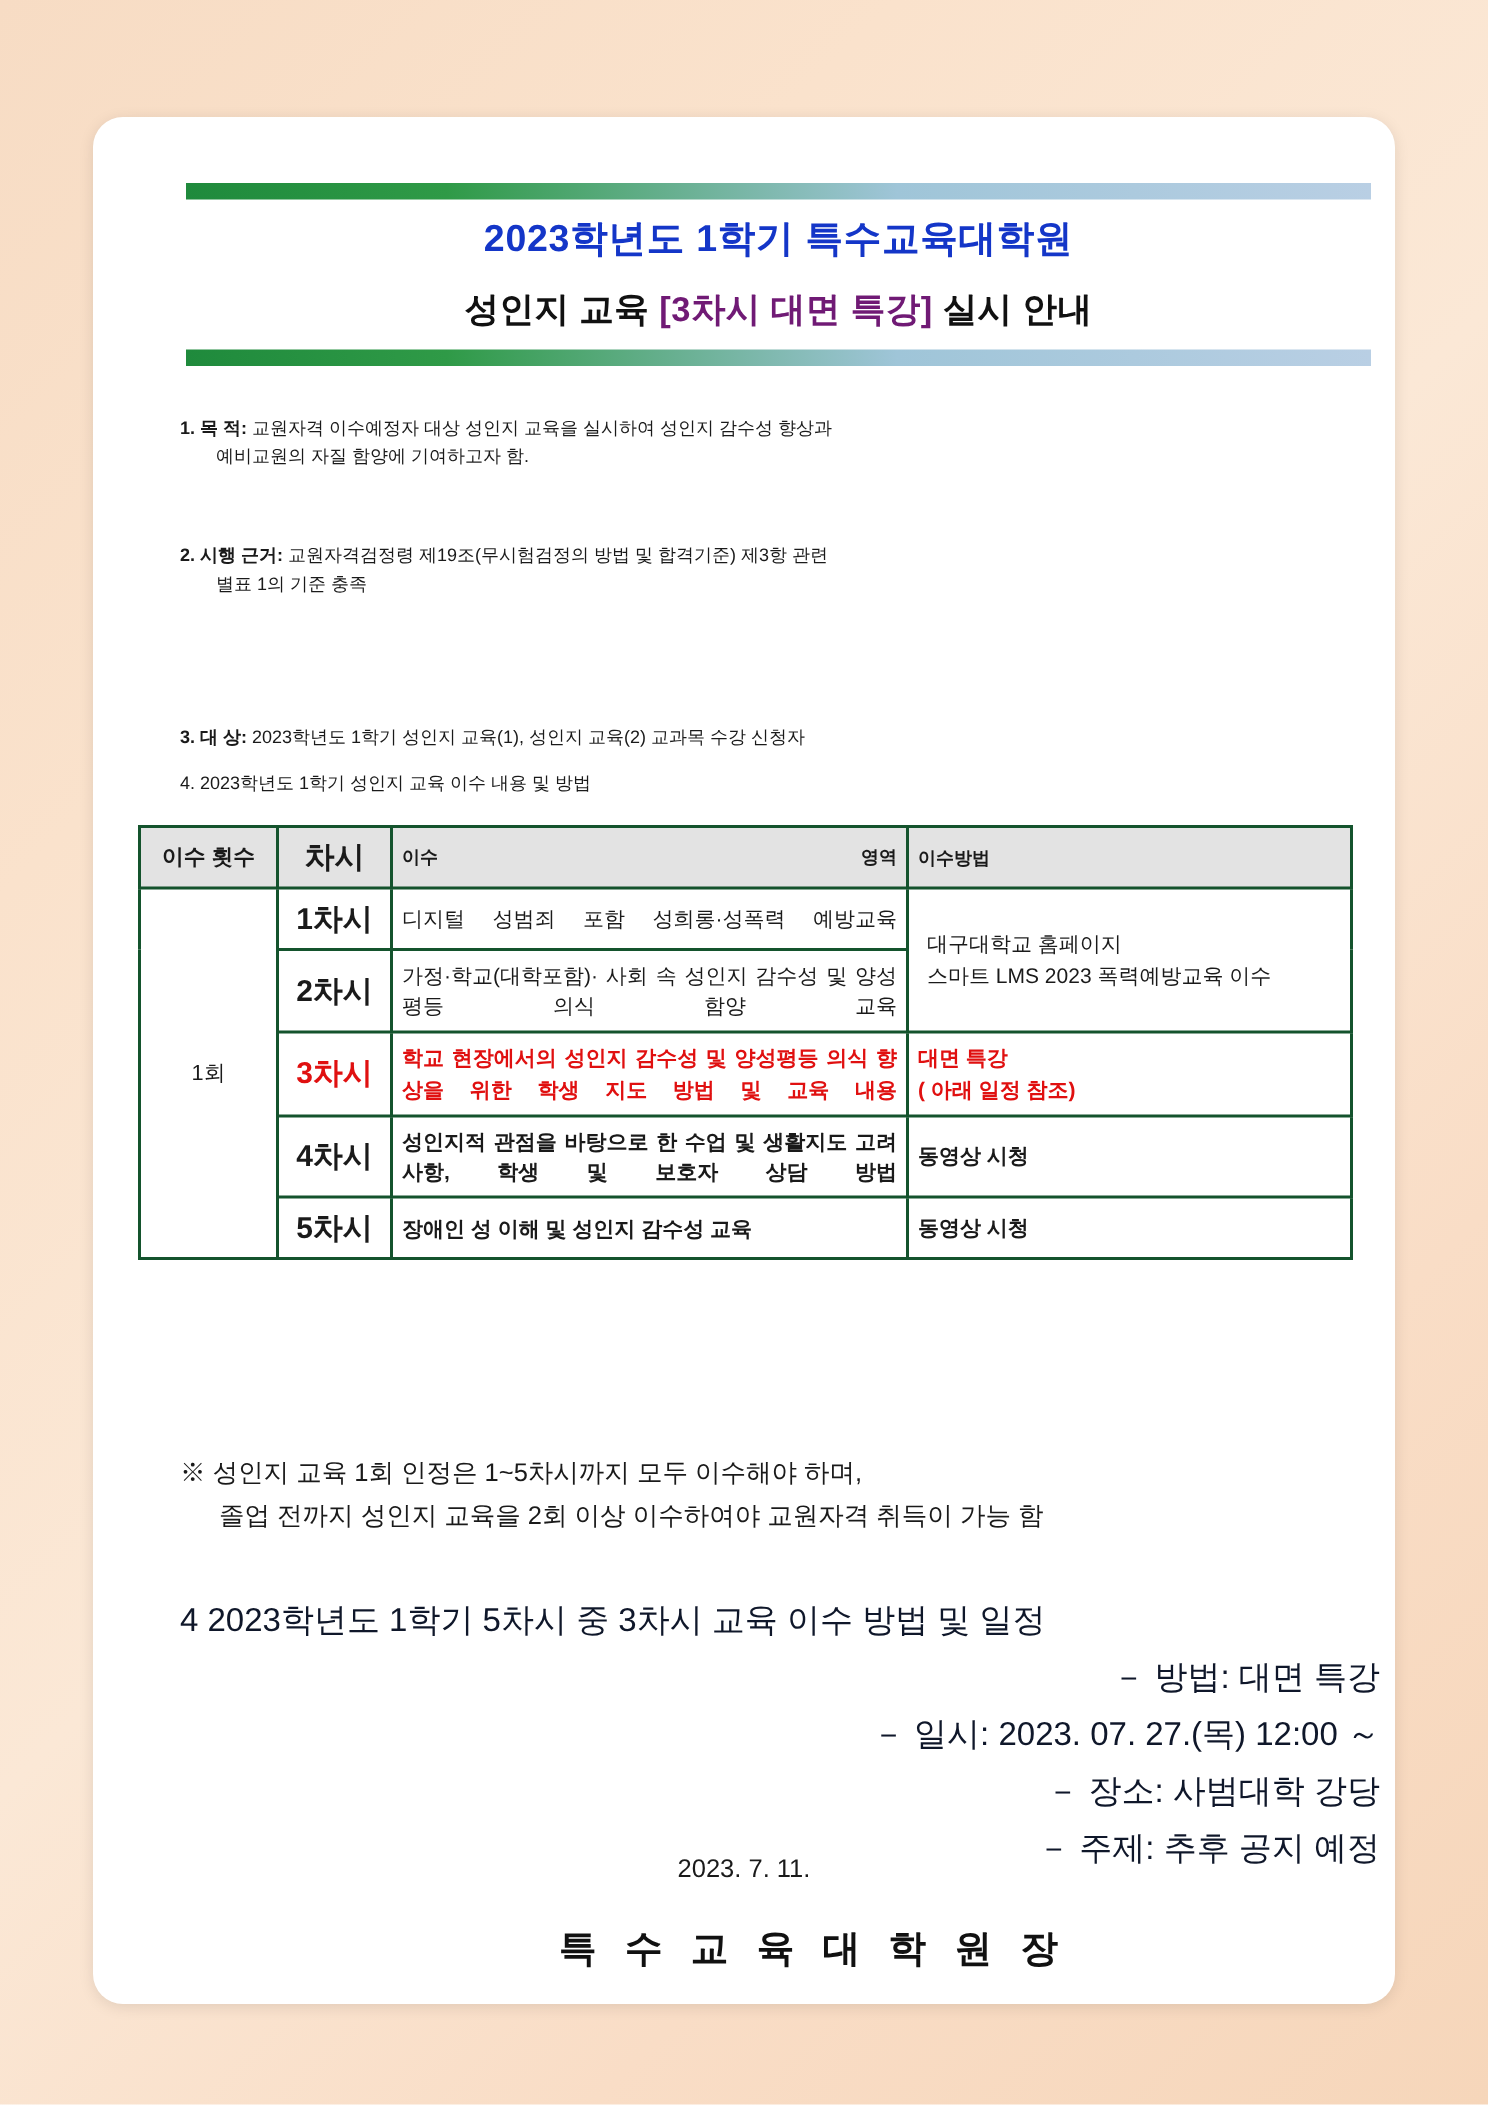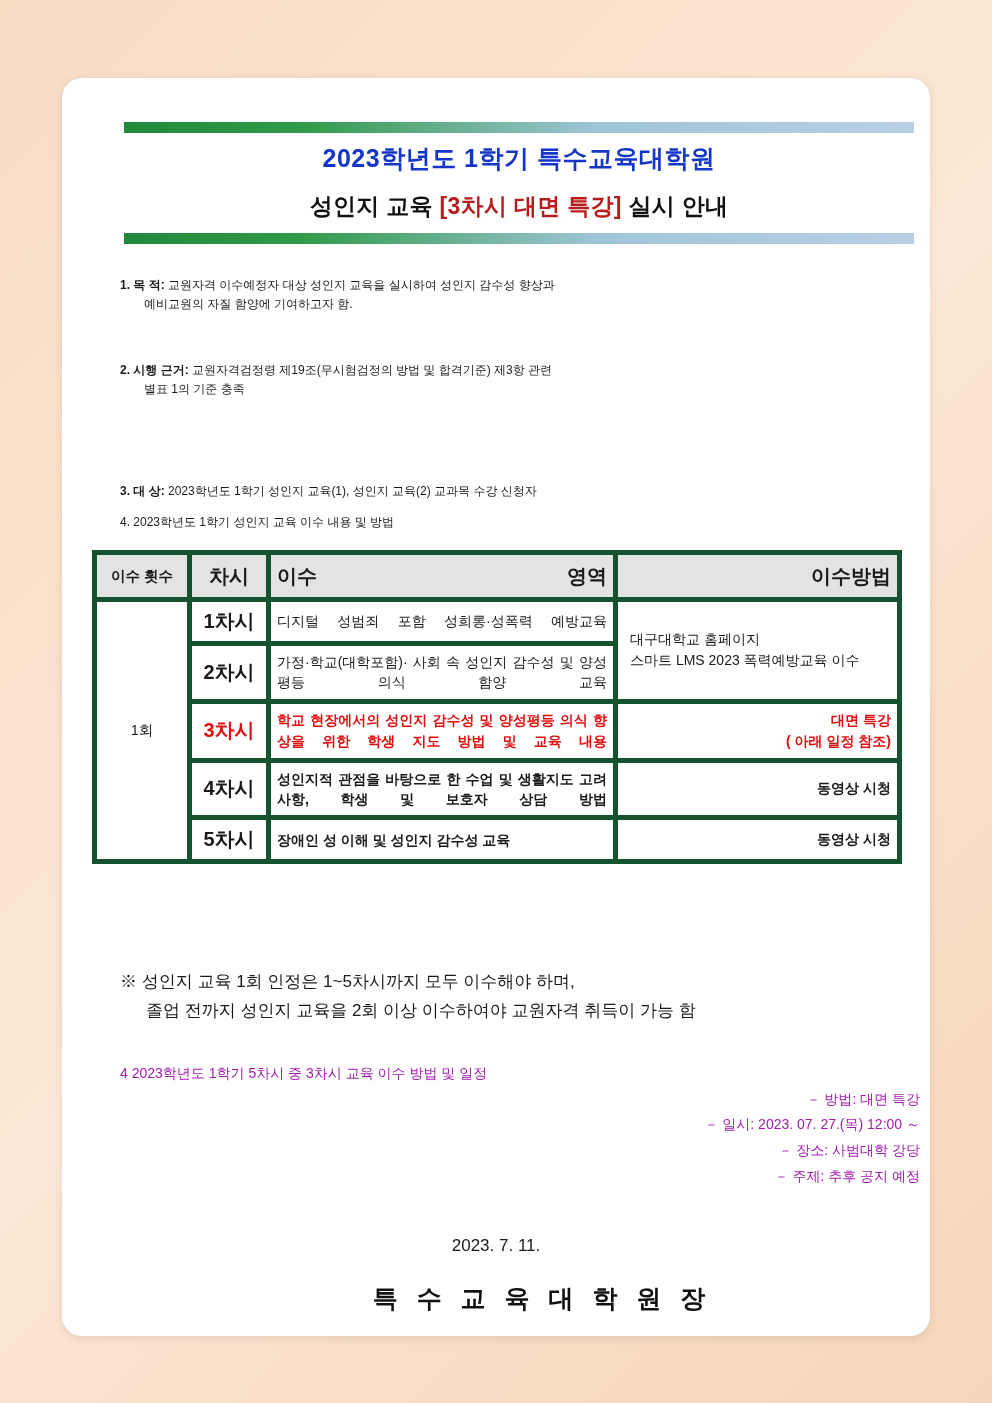--- a/index.html
+++ b/index.html
@@ -60,21 +60,21 @@
     position: absolute;
     left: 62px;
     top: 113px;
     width: 790px;
     text-align: center;
     font-size: 23px;
     font-weight: bold;
     color: #111111;
     letter-spacing: 0.3px;
   }
-  .title2 .red { color: #b91c1c; }
+  .title2 .red { color: #701a75; }
 
   
   .item {
     position: absolute;
     font-size: 12px;
     color: #1a1a1a;
     line-height: 1.55;
   }
   .item .lbl { font-weight: bold; }
 
@@ -91,37 +91,37 @@
     left: 30px;
     top: 472px;
     width: 810px;
   }
   table {
     border-collapse: collapse;
     width: 810px;
     table-layout: fixed;
   }
   table td, table th {
-    border: 5px solid #14532d;
+    border: 2px solid #14532d;
     padding: 6px 6px;
     font-size: 14px;
     color: #1a1a1a;
     vertical-align: middle;
   }
   thead th {
     background: #e3e3e3;
     font-weight: bold;
     text-align: center;
     height: 26px;
-    font-size: 20px;
+    font-size: 12px;
   }
   .c-count { width: 78px; text-align: center; font-size: 14.5px; }
   .c-sess  { width: 62px; text-align: center; font-weight: bold; font-size: 20px; }
   .c-area  { width: 330px; text-align: justify; text-align-last: justify; line-height: 1.45; }
-  .c-meth  { text-align: right; line-height: 1.5; }
+  .c-meth  { text-align: left; line-height: 1.5; }
   .c-area.plain { text-align-last: left; }
   .red-cell { color: #e01010; font-weight: bold; }
   .bold-cell { font-weight: bold; }
   .meth-left { text-align: left; padding-left: 12px; }
 
   
   .note {
     position: absolute;
     left: 58px;
     top: 890px;
@@ -130,22 +130,22 @@
     color: #1a1a1a;
     line-height: 1.7;
   }
   .note .l2 { display: block; padding-left: 26px; }
 
   .sched {
     position: absolute;
     left: 58px;
     top: 985px;
     width: 800px;
-    font-size: 14px;
-    color: #a21caf;
+    font-size: 22px;
+    color: #0f172a;
     line-height: 1.55;
   }
   .sched .sub {
     display: block;
     padding-left: 60px;
     margin-top: 4px;
     text-align: right;
   }
 
   

